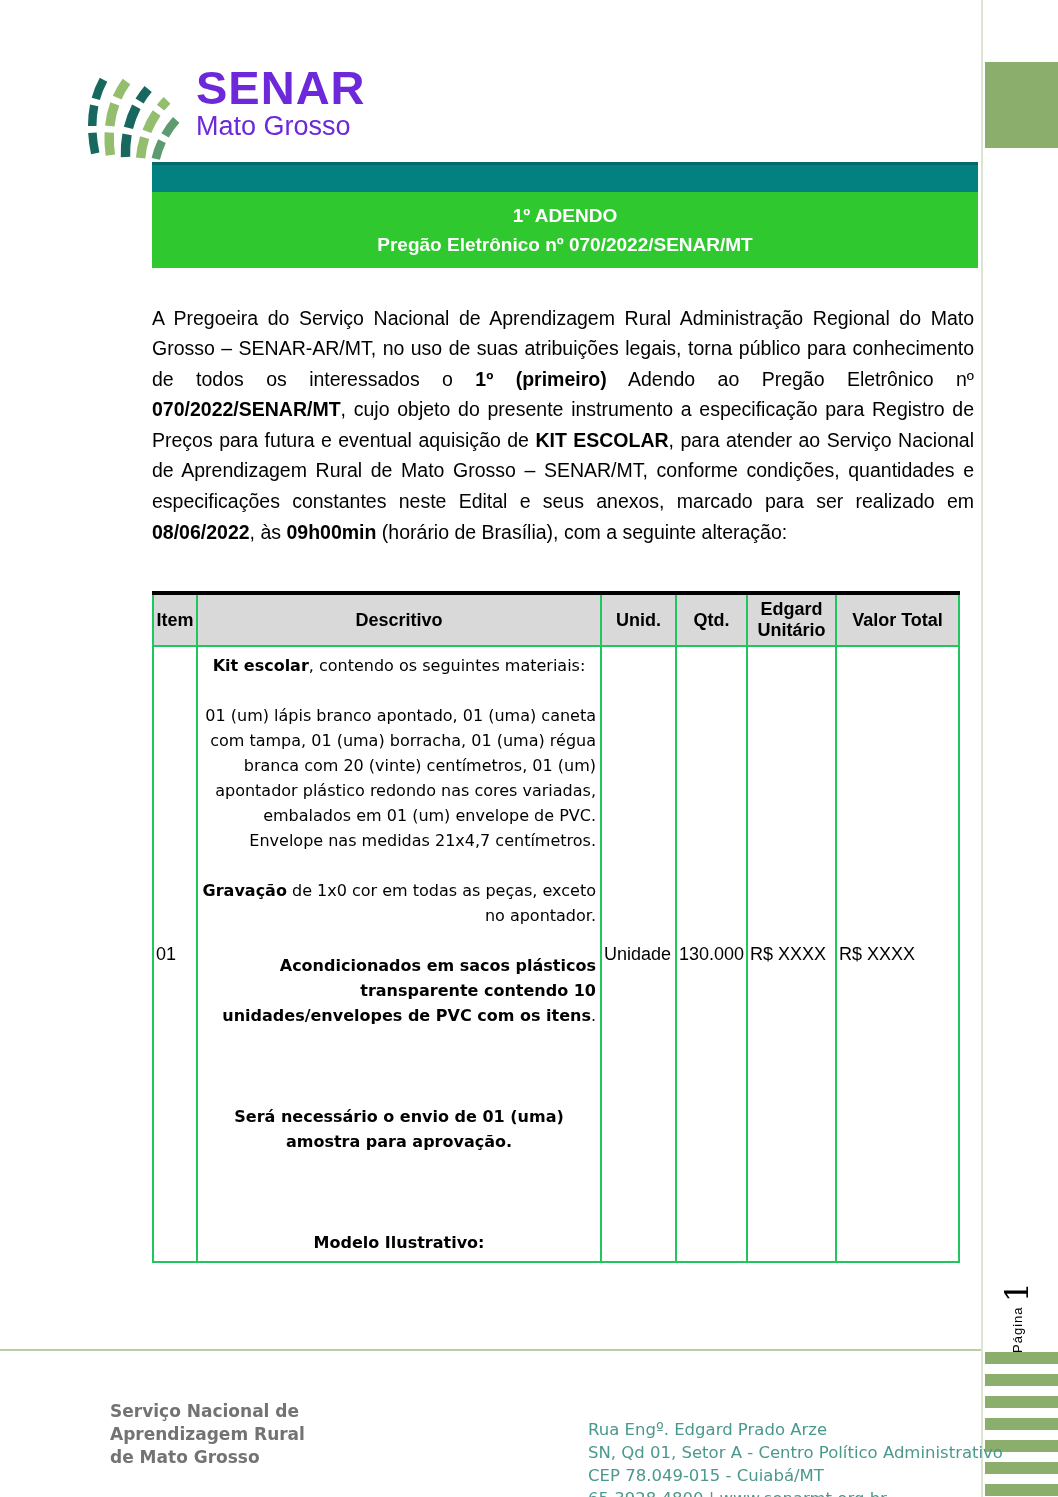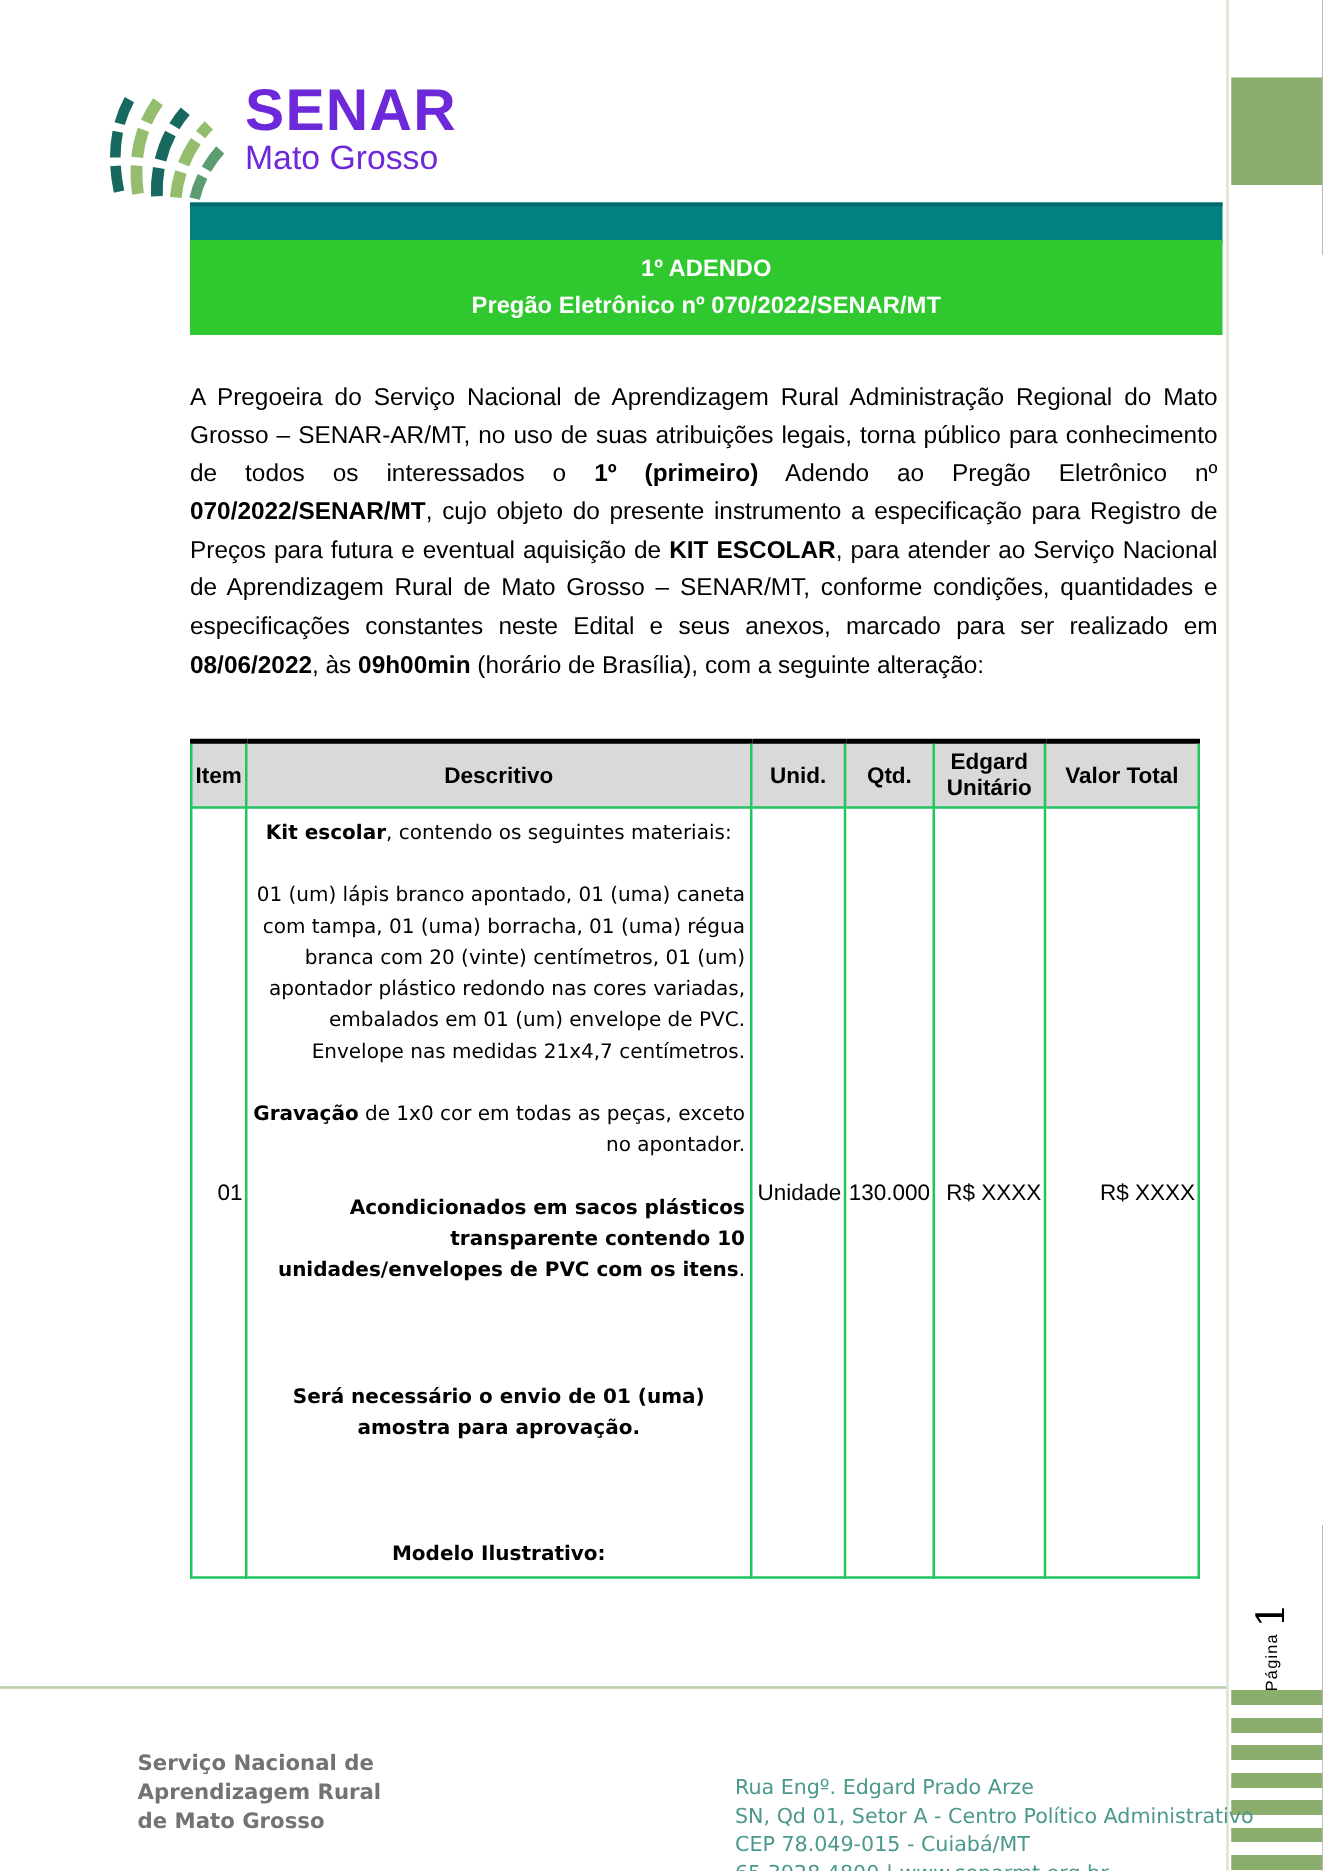--- a/index.html
+++ b/index.html
@@ -38,21 +38,21 @@
     padding:4px 2px;border-top:4px solid #000;line-height:21px;
   }
   .col-item{width:44px;}
   .col-desc{width:404px;}
   .col-unid{width:75px;}
   .col-qtd{width:71px;}
   .col-vu{width:89px;}
   .col-vt{width:123px;}
   tr.data-row{height:600px;}
   td.c-item,td.c-unid,td.c-qtd,td.c-vu,td.c-vt{
-    text-align:right;vertical-align:middle;font-size:18px;padding:0 2px;margin-left:12px;
+    text-align:left;vertical-align:middle;font-size:18px;padding:0 2px;margin-left:12px;
   }
   td.c-desc{vertical-align:top;padding:6px 4px;}
   .desc-inner{
     font-family:"DejaVu Sans",sans-serif;font-size:16px;line-height:25px;text-align:center;
   }
   .desc-block{margin:0;}
   .mt-1{margin-top:25px;text-align:right;}
   .mt-3{margin-top:76px;}
   
   .page-num{

